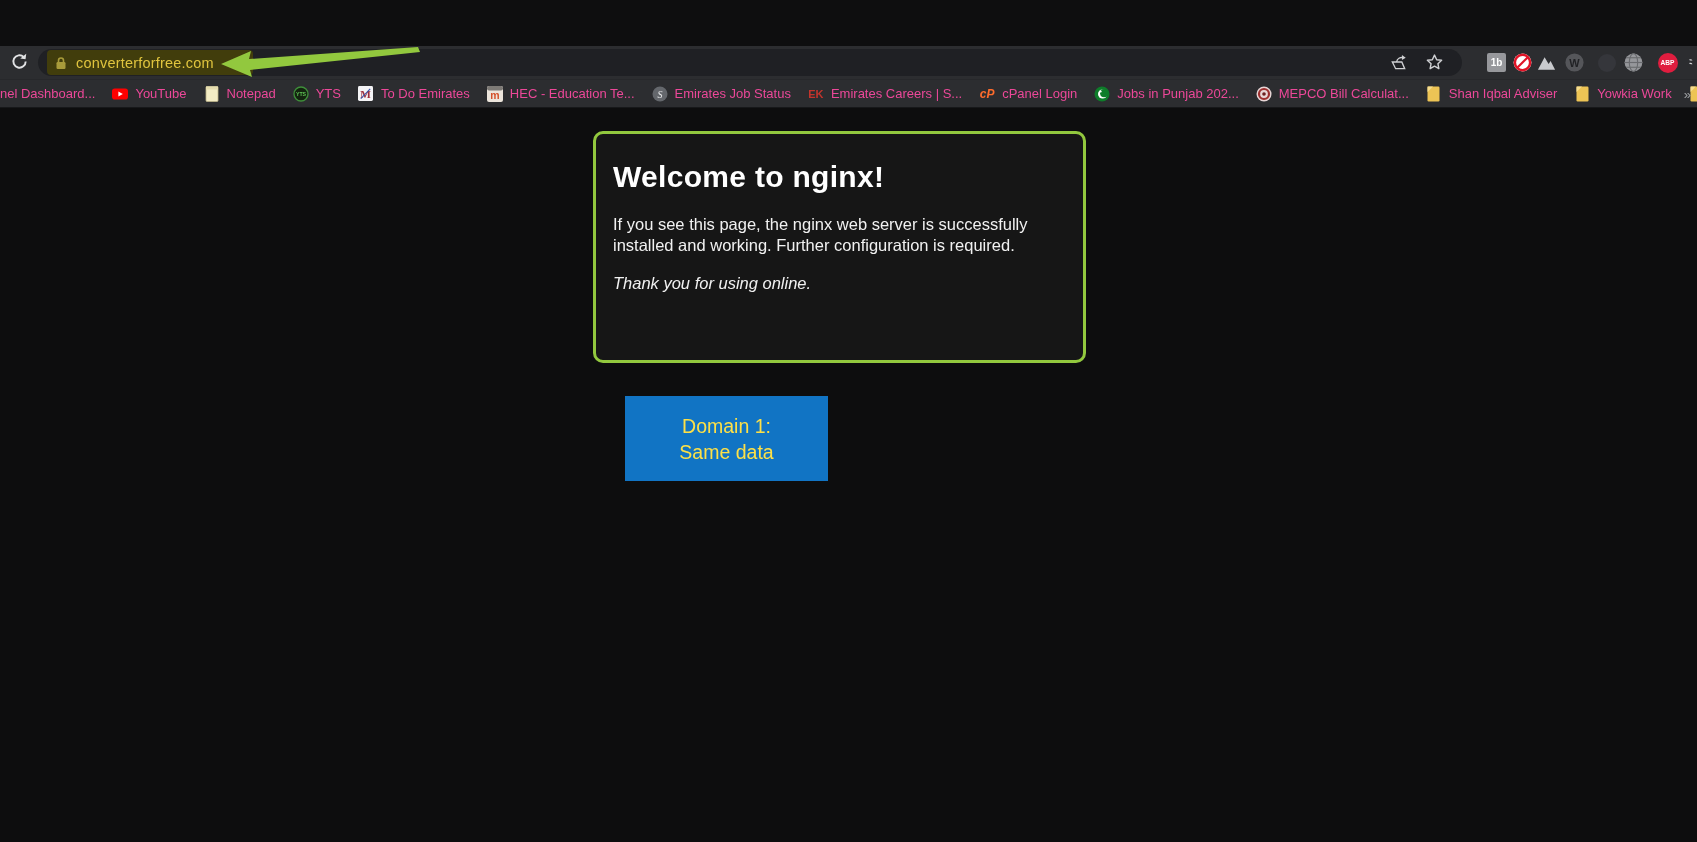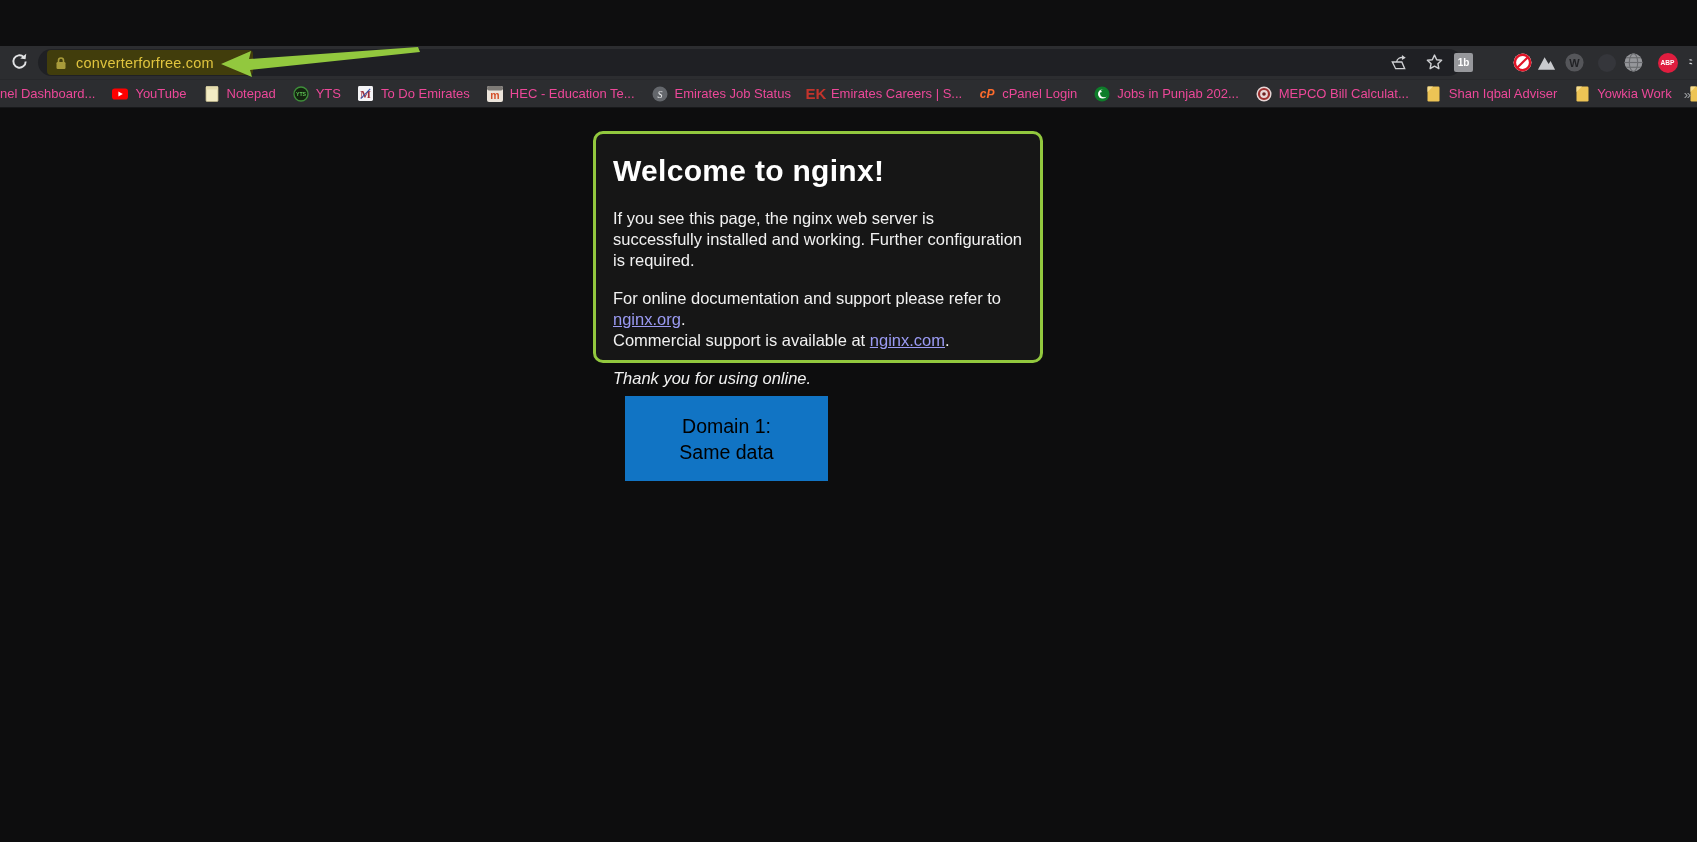--- a/index.html
+++ b/index.html
@@ -34,38 +34,38 @@
   .annotation-arrow { position:absolute; left:0; top:0; width:1697px; height:33px;
                       pointer-events:none; z-index:5; }
 
   
   .bookmarks-bar { position:relative; width:100%; height:28px; background:#2c2d30;
                    border-top:1px solid #27282b; display:flex; align-items:center; gap:17px;
                    padding-right:24px; overflow:hidden; }
   .bm { display:flex; align-items:center; gap:7px; cursor:pointer; flex:0 0 auto; }
   .bm-label { color:#ec4899; font-size:13px; white-space:nowrap; }
   .bm-ic { width:16px; height:16px; display:inline-flex; align-items:center; justify-content:center; flex:0 0 auto; }
-  .txt-ic { font-size:15px; font-weight:bold; }
+  .txt-ic { font-size:11px; font-weight:bold; }
   .ek-ic { color:#c3342c; }
   .cp-ic { color:#ff6c2c; font-style:italic; font-size:12px; }
   .overflow-chevron { position:absolute; right:6px; top:7px; color:#9ea0a3; font-size:13px; cursor:pointer; }
 
   
   .content { position:relative; width:100%; height:781px; background:#0d0d0e; border-top:1px solid #17181a; }
 
-  .nginx-panel { position:absolute; left:593px; top:23px; width:450px; height:232px;
+  .nginx-panel { position:absolute; left:593px; top:23px; width:493px; height:232px;
                  background:#161616; border:3.5px solid #92c83e; border-radius:10px;
-                 padding:17px 17px; color:#f1f1f1; }
+                 padding:23px 17px; color:#f1f1f1; }
   .nginx-panel h1 { color:#ffffff; font-size:30px; font-weight:bold; letter-spacing:.3px; margin:3px 0 20px; }
   .nginx-panel p { font-size:16.5px; line-height:21px; margin:0 0 17px; max-width:500px; }
   .nginx-panel p.thanks { font-style:italic; }
   .nginx-panel a { color:#9a9af2; text-decoration:underline; cursor:pointer; }
 
   .domain-box { position:absolute; left:625px; top:288px; width:203px; height:85px;
-                background:#1174c4; color:#000000; display:flex; flex-direction:column;
+                background:#1174c4; color:#fde047; display:flex; flex-direction:column;
                 align-items:center; justify-content:center; font-size:19.5px; line-height:26px; }
 </style>
 </head>
 <body>
 
 <div class="browser">
 
   <div class="toolbar">
 
     <button class="reload-btn">
@@ -95,21 +95,21 @@
           <polygon points="13.6,2.2 17.6,4.9 13.6,7.4" fill="#cfd0d3"></polygon>
         </svg>
       </span>
       <span class="omni-ic star-pos">
         <svg width="19" height="19" viewBox="0 0 20 20">
           <path d="M10 2.2 l2.3 4.9 5.2 .6 -3.9 3.6 1 5.2 -4.6-2.6 -4.6 2.6 1-5.2 -3.9-3.6 5.2-.6 z" fill="none" stroke="#cfd0d3" stroke-width="1.5" stroke-linejoin="round"></path>
         </svg>
       </span>
     </div>
 
-    <span class="ext" style="left:1453px">
+    <span class="ext" style="left:1486px">
       <span class="sq-1b">1b</span>
     </span>
     <span class="ext" style="left:1512px">
       <svg width="21" height="21" viewBox="0 0 22 22">
         <circle cx="11" cy="11" r="9.4" fill="#ffffff"></circle>
         <circle cx="11" cy="11" r="8" fill="none" stroke="#e01427" stroke-width="2.6"></circle>
         <line x1="5.2" y1="16.8" x2="16.8" y2="5.2" stroke="#e01427" stroke-width="2.4"></line>
       </svg>
     </span>
     <span class="ext" style="left:1536px">
@@ -283,24 +283,20 @@
     <span class="overflow-chevron">»</span>
   </div>
 
   <div class="content">
 
     <div class="nginx-panel">
       <h1>Welcome to nginx!</h1>
 
       <p>If you see this page, the nginx web server is successfully installed and working. Further configuration is required.</p>
 
-      <p>
-        <span>For online documentation and support please refer to </span><a href="#">nginx.org</a><span>.</span><br>
-        <span>Commercial support is available at </span><a href="#">nginx.com</a><span>.</span>
-      </p>
 
       <p class="thanks">Thank you for using online.</p>
     </div>
 
     <div class="domain-box">
       <div>Domain 1:</div>
       <div>Same data</div>
     </div>
   </div>
 </div>

